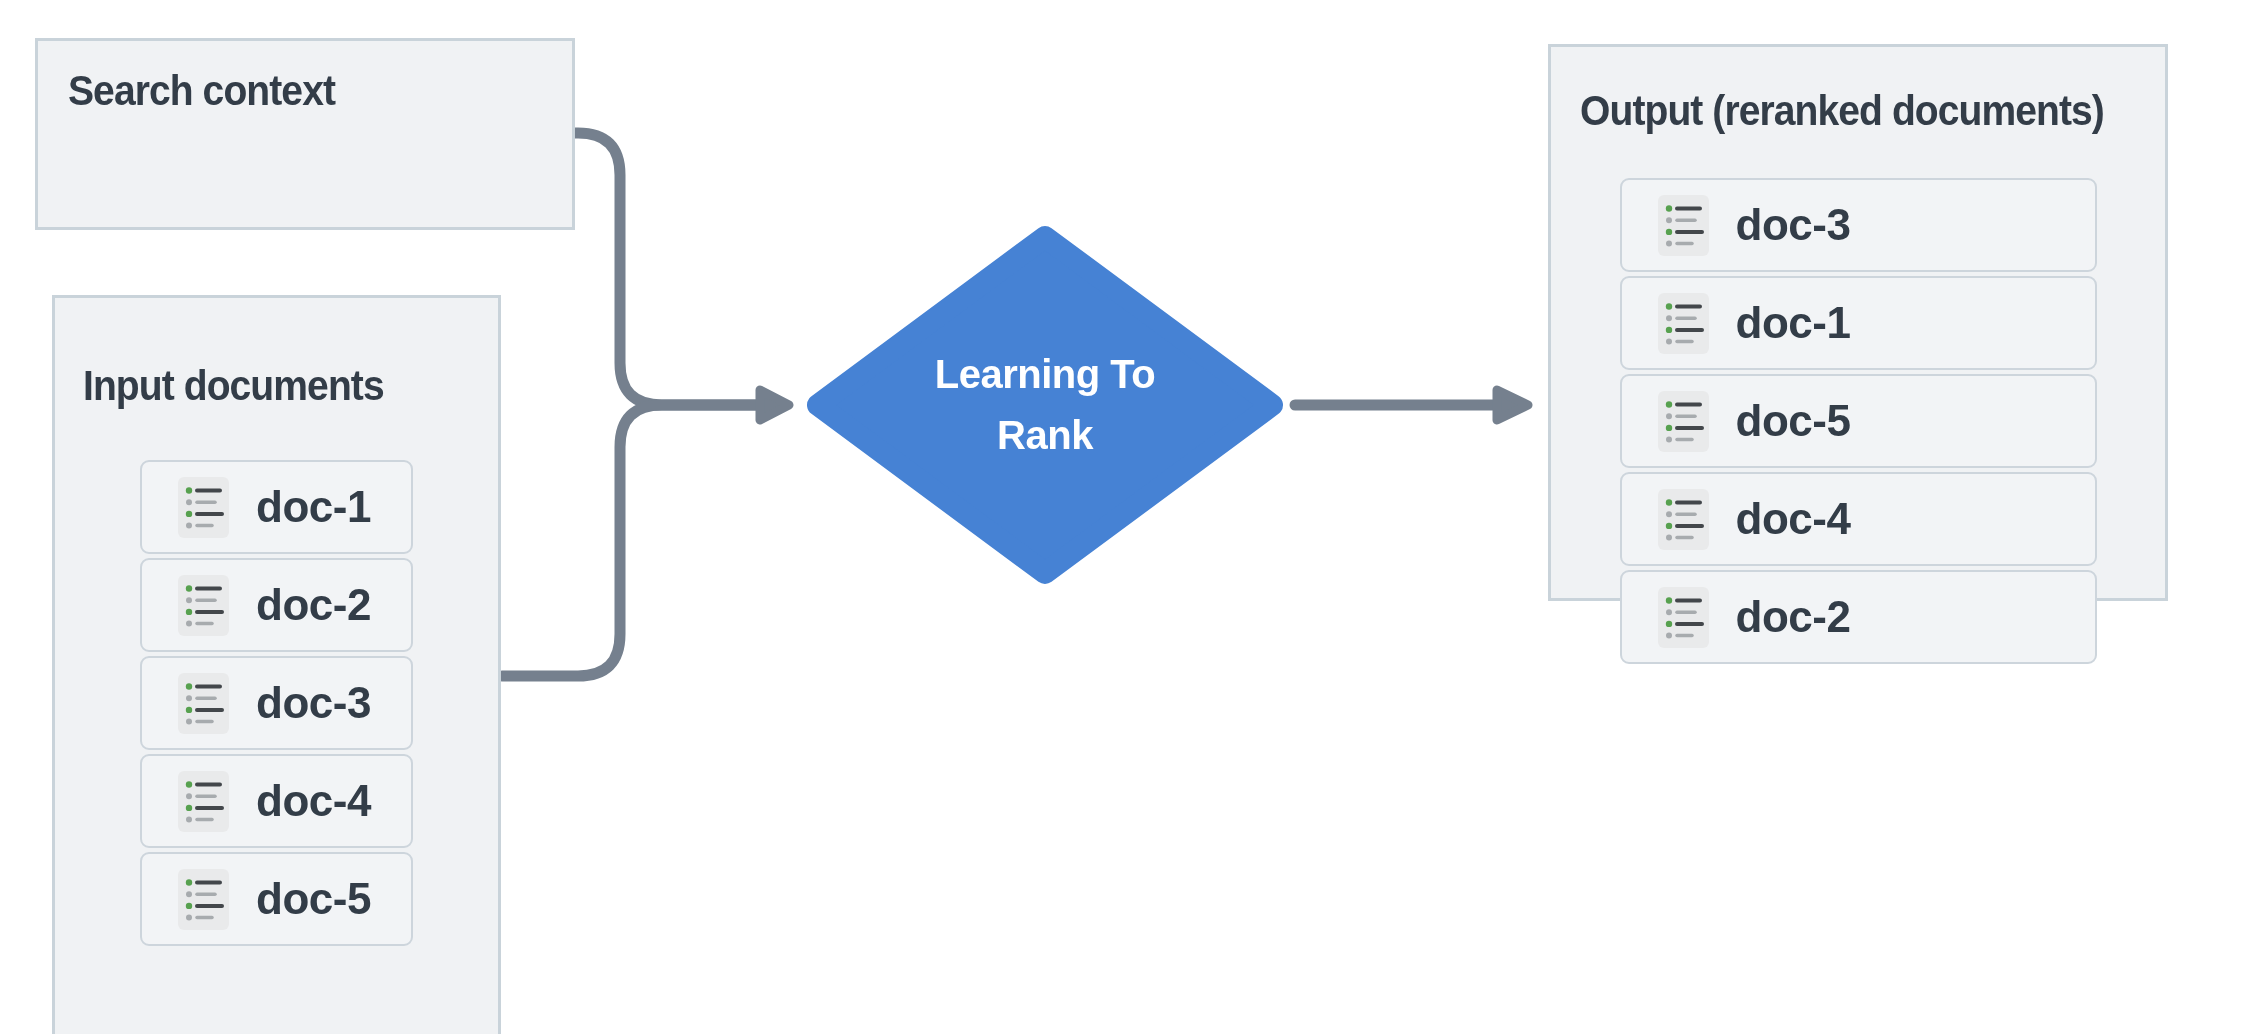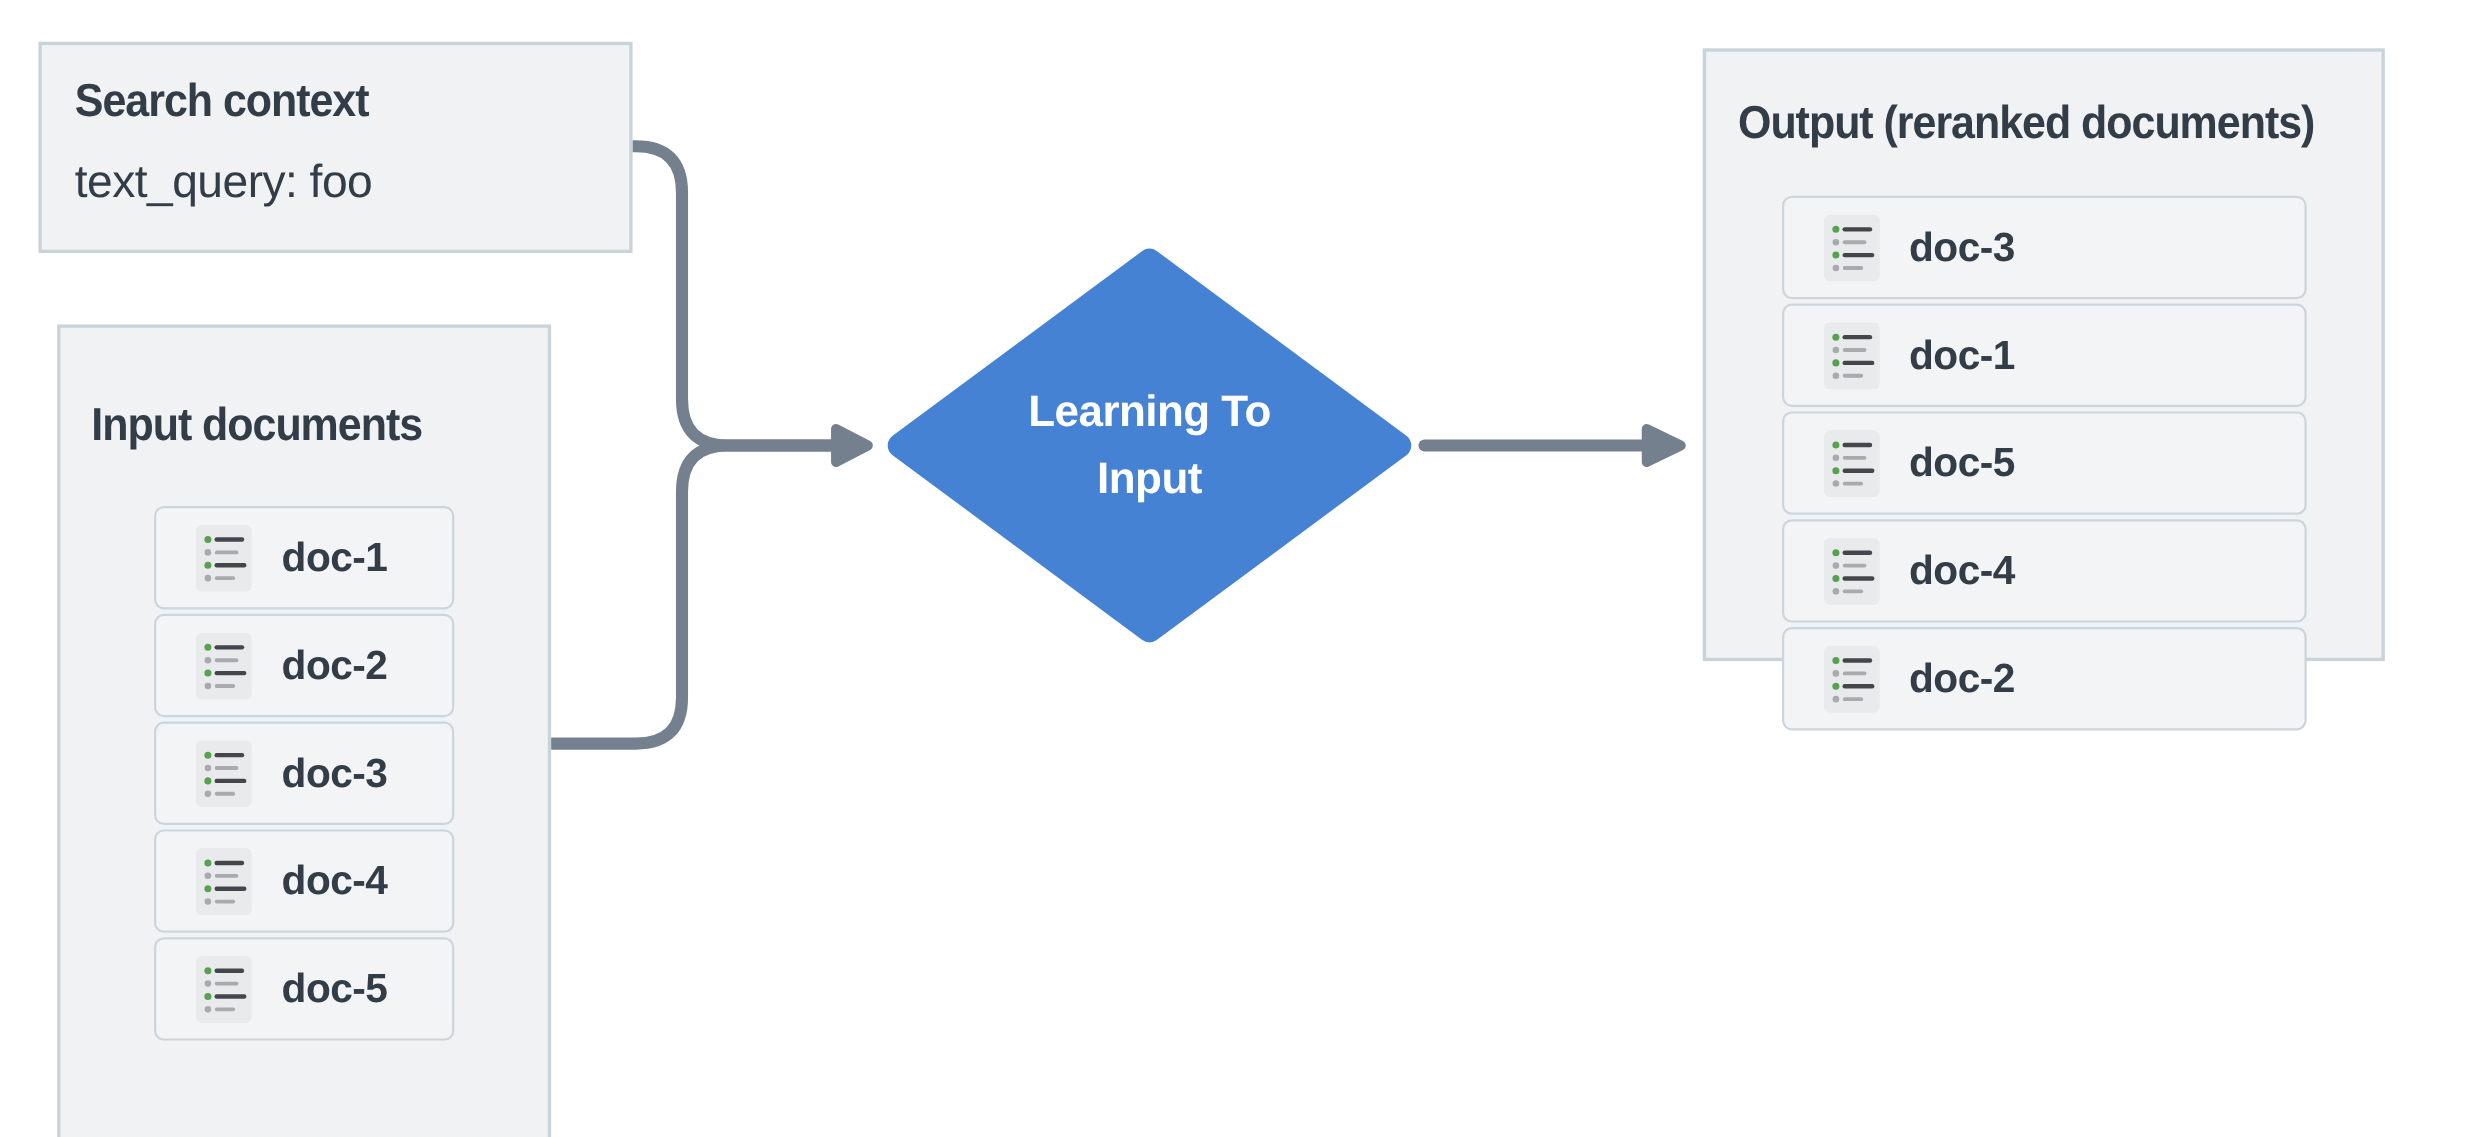--- a/index.html
+++ b/index.html
@@ -41,21 +41,21 @@
 
   .doc-list{display:block}
   #input-panel .doc-list{width:273px;margin:50px auto 0 auto}
   #output-panel .doc-list{width:477px;margin:43px auto 0 auto}
   .doc-row{
     height:94px;margin-bottom:4px;background:var(--row-bg);
     border:2px solid var(--row-border);border-radius:9px;
     display:flex;align-items:center;padding-left:36px;
   }
   .doc-icon{width:51px;height:61px;flex:0 0 51px;margin-right:27px}
-  .doc-label{font-weight:bold;font-size:37px;letter-spacing:-0.5px;color:var(--text-dark)}
+  .doc-label{font-weight:bold;font-size:44px;letter-spacing:-0.5px;color:var(--text-dark)}
 
   #flow-arrows{position:absolute;left:0;top:0;width:2256px;height:1034px;pointer-events:none}
   #flow-arrows path.line{fill:none;stroke:var(--arrow-gray);stroke-width:11;stroke-linecap:round}
   #flow-arrows path.head{fill:var(--arrow-gray);stroke:var(--arrow-gray);stroke-width:9;stroke-linejoin:round}
 
   #ltr-diamond-svg{position:absolute;left:790px;top:215px;width:510px;height:380px}
   #ltr-diamond-svg polygon{
     fill:var(--accent-blue);stroke:var(--accent-blue);
     stroke-width:22;stroke-linejoin:round;
   }
@@ -72,21 +72,20 @@
 <svg id="flow-arrows" viewBox="0 0 2256 1034" xmlns="http://www.w3.org/2000/svg" aria-hidden="true">
   <path class="line" d="M515 133 H578 Q620 133 620 175 V363 Q620 405 662 405 H758"></path>
   <path class="line" d="M502 676 H578 Q620 676 620 634 V447 Q620 405 662 405 H758"></path>
   <path class="head" d="M760 390 L789 405 L760 420 Z"></path>
   <path class="line" d="M1295 405 H1495"></path>
   <path class="head" d="M1497 390 L1528 405 L1497 420 Z"></path>
 </svg>
 
 <div class="panel" id="search-panel">
   <div class="panel-title">Search context</div>
-  <div class="panel-body">text_query: foo</div>
 </div>
 
 <div class="panel" id="input-panel">
   <div class="panel-title">Input documents</div>
   <div class="doc-list">
 
       <div class="doc-row">
         <svg class="doc-icon" viewBox="0 0 51 61" xmlns="http://www.w3.org/2000/svg" aria-hidden="true">
           <rect x="0" y="0" width="51" height="61" rx="6" fill="#e9eaeb"></rect>
           <circle cx="11" cy="13.5" r="3.2" fill="#57a14f"></circle>
@@ -161,21 +160,21 @@
         <span class="doc-label">doc-5</span>
       </div>
     </div>
 </div>
 
 <svg id="ltr-diamond-svg" viewBox="0 0 510 380" xmlns="http://www.w3.org/2000/svg" aria-hidden="true">
   <polygon points="255,22 482,190 255,358 28,190"></polygon>
 </svg>
 <div id="ltr-label">
   <span>Learning To</span>
-  <span>Input</span>
+  <span>Rank</span>
 </div>
 
 <div class="panel" id="output-panel">
   <div class="panel-title">Output (reranked documents)</div>
   <div class="doc-list">
 
       <div class="doc-row">
         <svg class="doc-icon" viewBox="0 0 51 61" xmlns="http://www.w3.org/2000/svg" aria-hidden="true">
           <rect x="0" y="0" width="51" height="61" rx="6" fill="#e9eaeb"></rect>
           <circle cx="11" cy="13.5" r="3.2" fill="#57a14f"></circle>

